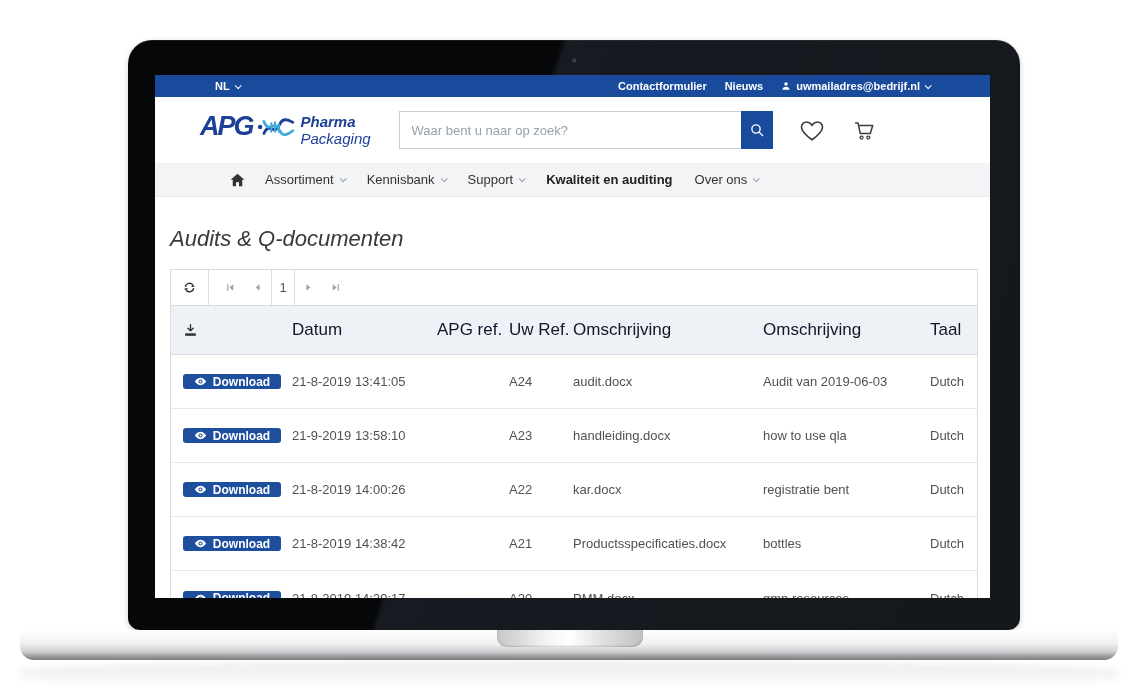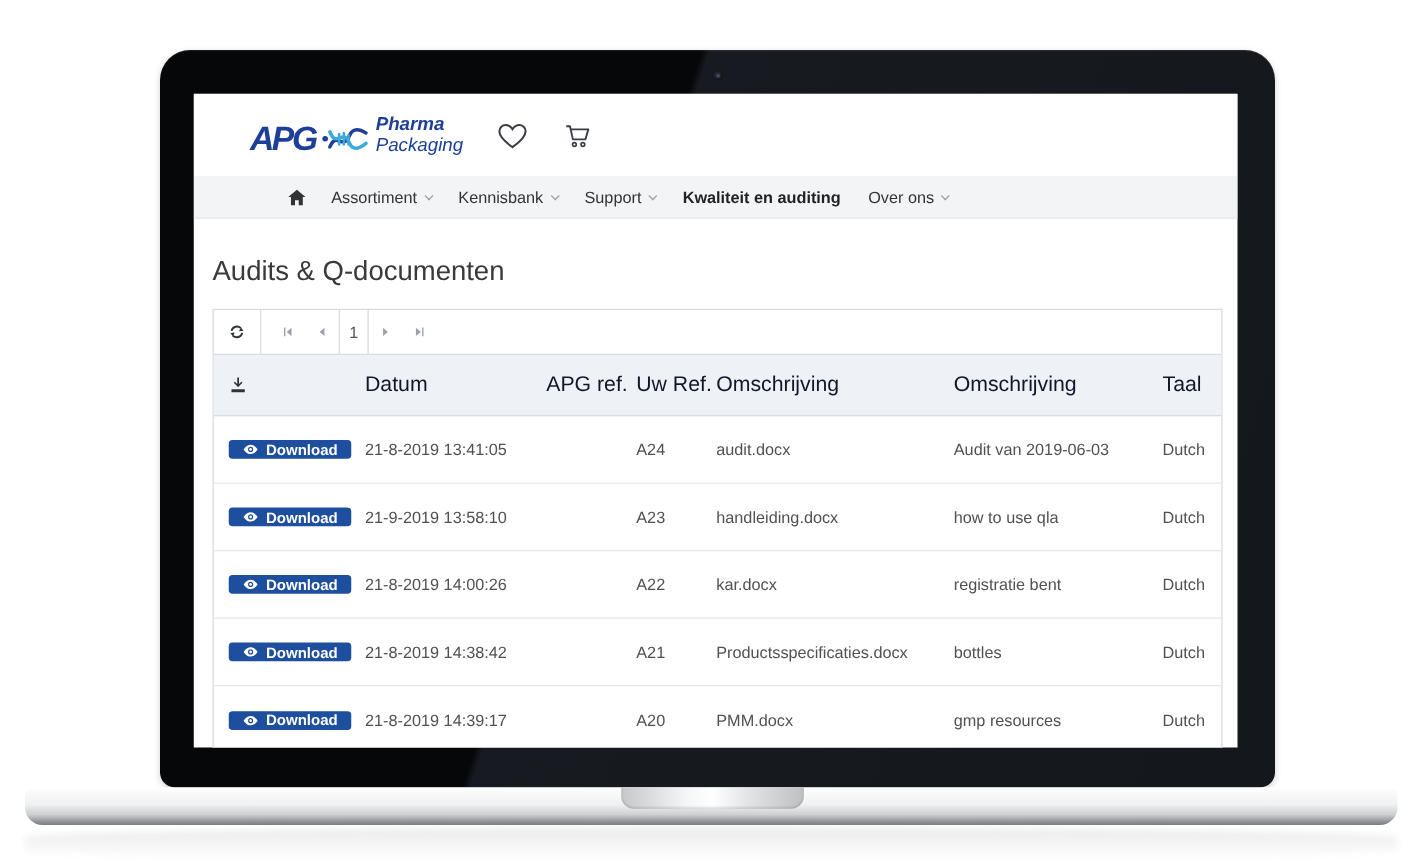--- a/index.html
+++ b/index.html
@@ -39,21 +39,21 @@
     color:#fff;font-size:11px;padding:0 60px;}
   .topbar .lang{display:flex;align-items:center;gap:5px;font-weight:700;cursor:pointer;}
   .topbar .spacer{flex:1;}
   .topbar .tlink{font-weight:700;margin-left:18px;cursor:pointer;}
   .topbar .account{display:flex;align-items:center;gap:5px;margin-left:18px;font-weight:700;cursor:pointer;}
   .chev{width:5px;height:5px;border-right:1.5px solid currentColor;border-bottom:1.5px solid currentColor;
     transform:rotate(45deg) translateY(-1px);display:inline-block;}
 
   
   .site-header{height:66px;display:flex;align-items:center;padding:0 45px;background:#fff;}
-  .logo{display:flex;align-items:flex-end;gap:4px;cursor:pointer;}
+  .logo{display:flex;align-items:flex-start;gap:4px;cursor:pointer;}
   .logo-acronym{font-size:27px;font-weight:700;font-style:italic;color:var(--logo-dark,#1d3f97);
     letter-spacing:-2px;line-height:1;}
   .logo-text{font-style:italic;color:var(--logo-dark,#1d3f97);font-size:15px;line-height:1.15;margin-left:2px;}
   .logo-text .l1{font-weight:700;}
   .searchwrap{display:flex;margin-left:28px;}
   .searchwrap input{width:342px;height:38px;border:1px solid #c9ccd1;border-right:none;
     padding:0 12px;font-size:13px;color:#444;outline:none;font-family:inherit;}
   .searchwrap input::placeholder{color:#97a1ac;}
   .search-btn{width:32px;height:38px;background:var(--primary,#1a4a9c);border:none;cursor:pointer;
     display:flex;align-items:center;justify-content:center;color:#fff;}
@@ -62,21 +62,21 @@
   
   .nav{height:34px;background:#f3f4f6;border-bottom:1px solid #e8e9ec;display:flex;
     align-items:center;padding:0 75px;font-size:13px;color:#333;}
   .nav .home{color:#333;margin-right:20px;cursor:pointer;display:flex;align-items:center;}
   .nav-item{display:flex;align-items:center;gap:6px;margin-right:22px;cursor:pointer;white-space:nowrap;}
   .nav-item .chev{color:#9aa0a8;}
   .nav-item.active{font-weight:700;color:#222;}
 
   
   .content{padding:0 12px 0 15px;}
-  .page-title{font-size:22px;color:#3a3a3a;font-weight:400;margin-top:29px;margin-left:0;}
+  .page-title{font-size:22px;color:#3a3a3a;font-weight:400;margin-top:29px;margin-left:0;font-style:italic;}
 
   .tablebox{margin-top:17px;border:1px solid #d8dbe0;width:808px;background:#fff;}
   .toolbar{height:36px;display:flex;align-items:stretch;border-bottom:1px solid #d8dbe0;
     color:#9aa3ac;}
   .tb-btn{display:flex;align-items:center;justify-content:center;cursor:pointer;}
   .tb-refresh{width:38px;border-right:1px solid #dadde2;color:#2e3338;}
   .pager{display:flex;align-items:stretch;margin-left:8px;}
   .pg-btn{width:27px;display:flex;align-items:center;justify-content:center;cursor:pointer;color:#9aa3ac;}
   .pg-num{width:24px;border-left:1px solid #d8dbe0;border-right:1px solid #d8dbe0;
     display:flex;align-items:center;justify-content:center;font-size:13px;color:#555;}
@@ -98,34 +98,60 @@
 </head>
 <body>
 
 <div class="stage">
 
   <div class="bezel"></div>
   <div class="webcam"></div>
 
   <div class="screen">
 
+    <div class="topbar">
+      <span class="lang">
+        <span>NL</span>
+        <span class="chev"></span>
+      </span>
+      <span class="spacer"></span>
+      <span class="tlink">Contactformulier</span>
+      <span class="tlink">Nieuws</span>
+      <span class="account">
+        <svg width="10" height="10" viewBox="0 0 24 24">
+            <circle cx="12" cy="7" r="4.2" fill="currentColor"></circle>
+            <path d="M3.5 21c0-4.6 3.8-7.2 8.5-7.2s8.5 2.6 8.5 7.2z" fill="currentColor"></path>
+          </svg>
+        <span>uwmailadres@bedrijf.nl</span>
+        <span class="chev"></span>
+      </span>
+    </div>
 
     <div class="site-header">
       <div class="logo">
         <span class="logo-acronym">APG</span>
         <svg width="38" height="28" viewBox="0 0 40 30">
           <circle cx="3" cy="15" r="2.4" fill="#1d3f97"></circle>
           <path d="M7 22 C13 8 18 26 24 12 C27 5 33 7 38 10" fill="none" stroke="#1d3f97" stroke-width="3" stroke-linecap="round"></path>
           <path d="M7 9 C13 24 18 5 24 19 C27 26 33 23 38 19" fill="none" stroke="#3fa9dc" stroke-width="3" stroke-linecap="round"></path>
           <path d="M15 11v9 M19 10v10 M23 12v8" stroke="#3fa9dc" stroke-width="2.2" stroke-linecap="round"></path>
         </svg>
         <span class="logo-text">
           <div class="l1">Pharma</div>
           <div class="l2">Packaging</div>
         </span>
+      </div>
+      <div class="searchwrap">
+        <input type="text" placeholder="Waar bent u naar op zoek?" style="">
+        <button class="search-btn">
+          <svg width="16" height="16" viewBox="0 0 24 24">
+              <circle cx="10.5" cy="10.5" r="6.2" fill="none" stroke="currentColor" stroke-width="2"></circle>
+              <path d="M15.2 15.2L20.5 20.5" stroke="currentColor" stroke-width="2" stroke-linecap="round"></path>
+            </svg>
+        </button>
       </div>
       <span class="hdr-icon">
         <svg width="26" height="24" viewBox="0 0 24 22">
             <path d="M12 20C5.4 15.4 2.3 11.7 2.3 8.3 2.3 5.5 4.6 3.6 7 3.6c1.9 0 3.7 1.1 5 3.1 1.3-2 3.1-3.1 5-3.1 2.4 0 4.7 1.9 4.7 4.7 0 3.4-3.1 7.1-9.7 11.7z" fill="none" stroke="currentColor" stroke-width="1.5"></path>
           </svg>
       </span>
       <span class="hdr-icon">
         <svg width="25" height="24" viewBox="0 0 24 24">
             <path d="M3.5 5h3l2.3 10.5h10l2.4-8H7" fill="none" stroke="currentColor" stroke-width="1.5" stroke-linejoin="round"></path>
             <circle cx="10" cy="19.6" r="1.5" fill="none" stroke="currentColor" stroke-width="1.3"></circle>

